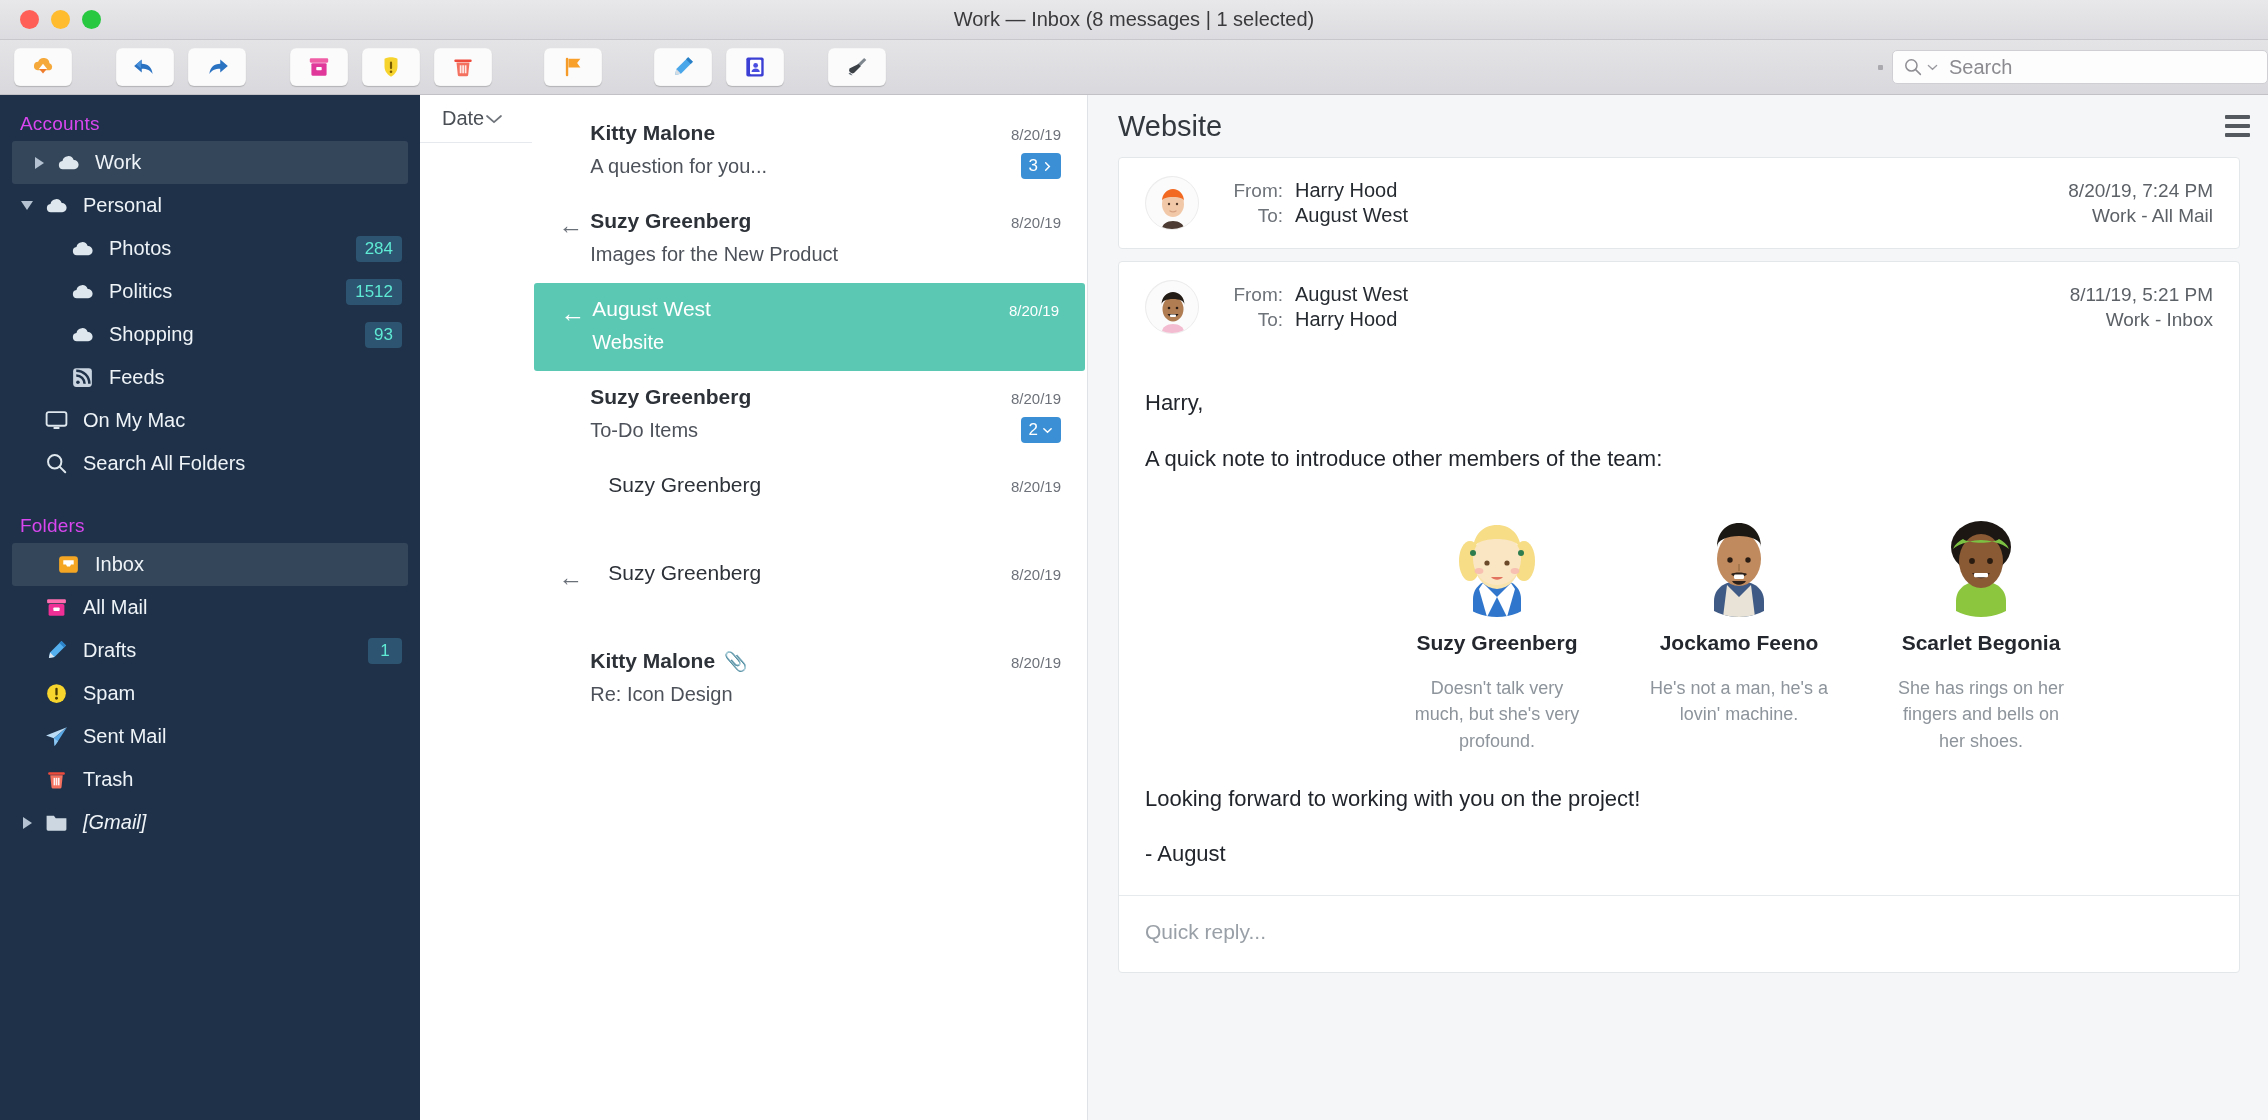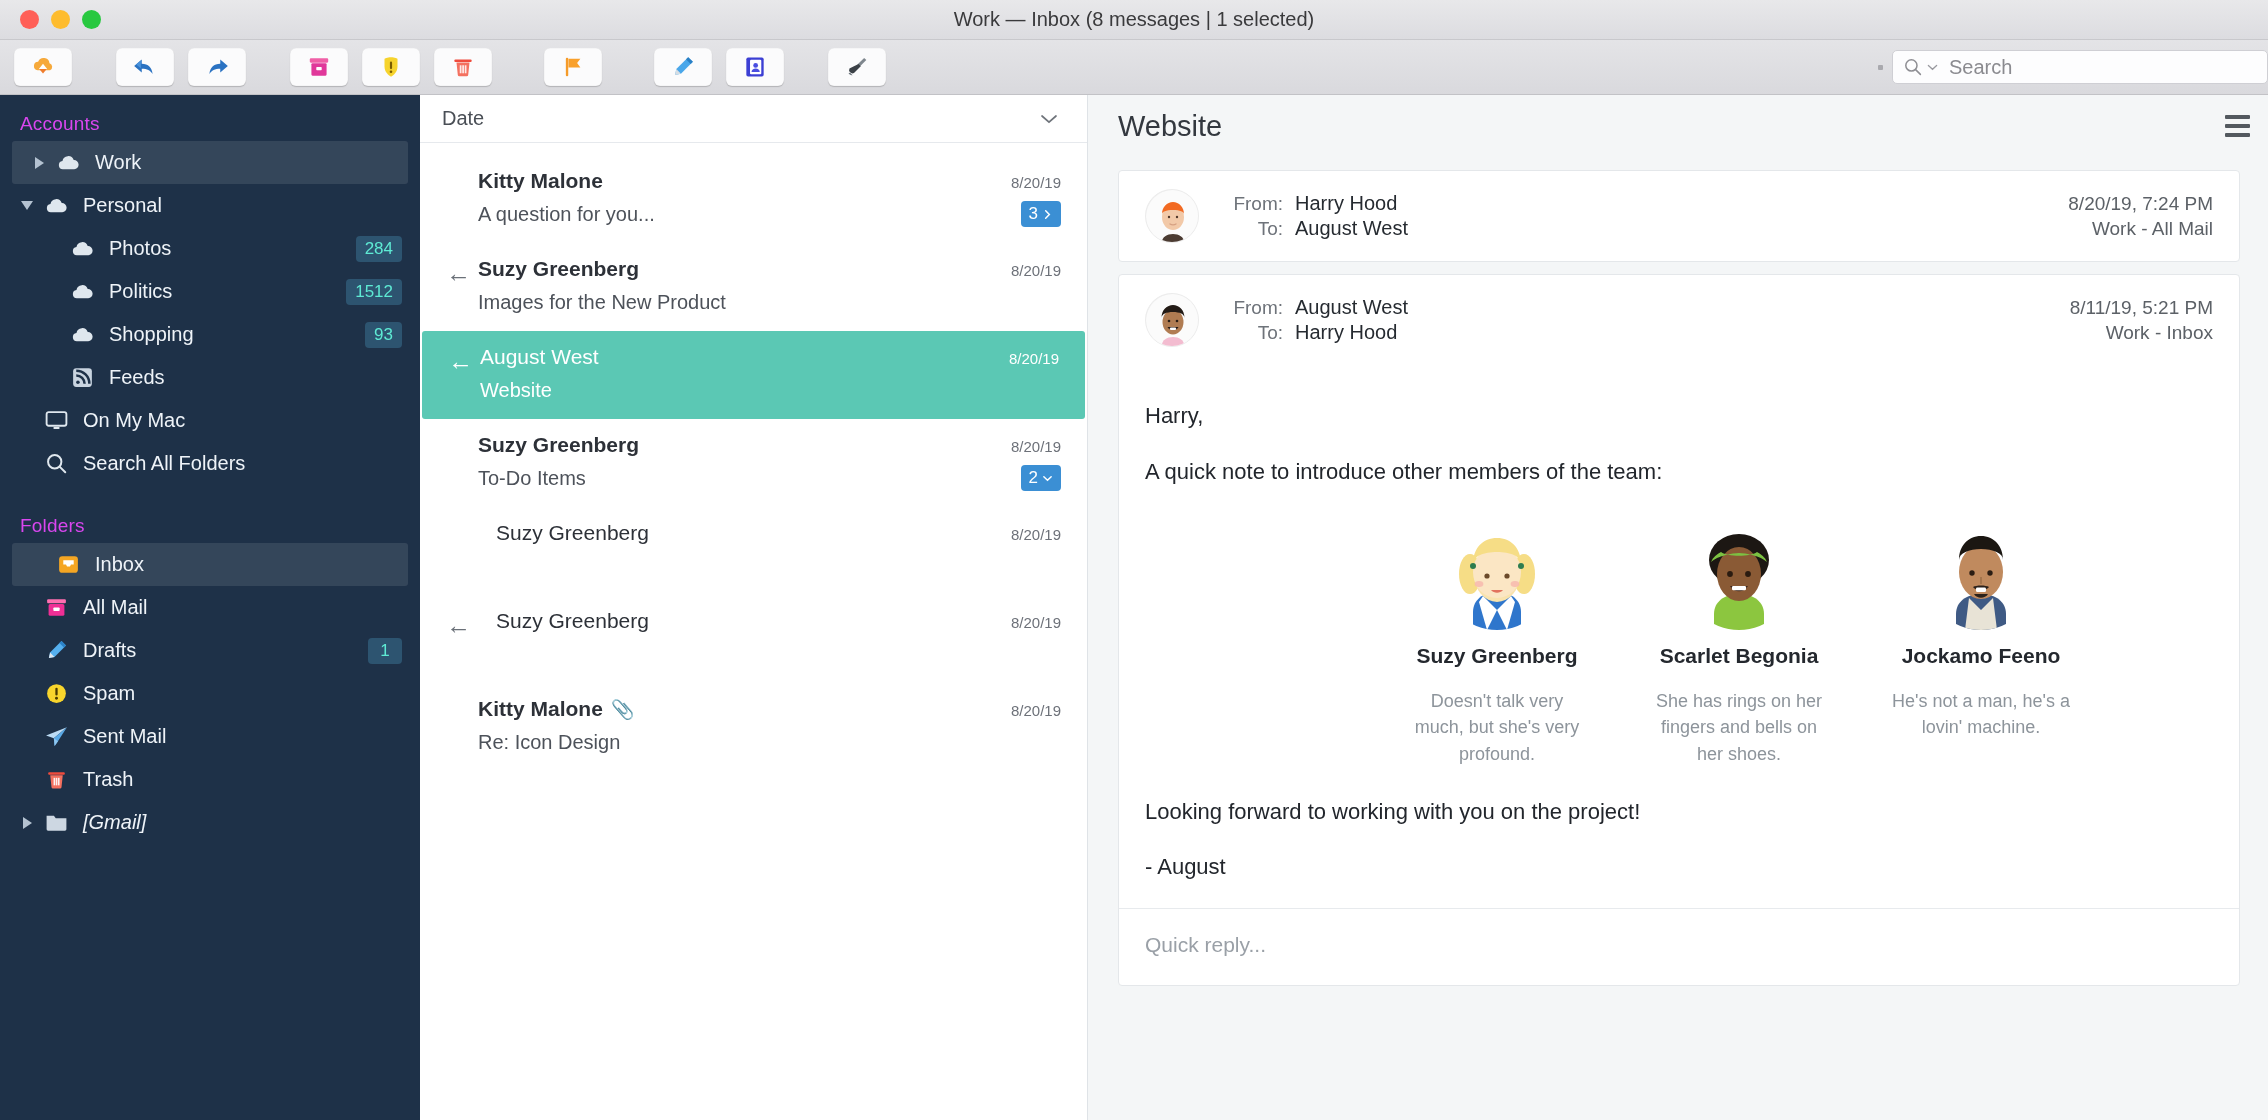--- a/index.html
+++ b/index.html
@@ -88,21 +88,21 @@
     margin-left: auto; background: #2d5470; color: #5eead4;
     font-size: 17px; border-radius: 4px; padding: 3px 9px; min-width: 34px; text-align: center;
   }
   .ind-0 { padding-left: 14px; }
   .ind-1 { padding-left: 40px; }
   .sb-spacer { height: 22px; }
 
   
   .msglist {
     width: 668px; flex: 0 0 668px; background: #ffffff;
-    border-right: 1px solid #dfe3e7; display: flex; flex-direction: column;
+    border-right: 1px solid #dfe3e7; display: flex; flex-direction: row;
   }
   .ml-head {
     height: 48px; flex: 0 0 48px; display: flex; align-items: center;
     padding: 0 28px 0 22px; border-bottom: 1px solid #e6e9ed;
   }
   .ml-head-label { font-size: 20px; color: #4a4f56; }
   .ml-chev { margin-left: auto; }
   .ml-items { flex: 1; overflow: hidden; padding-top: 12px; }
   .ml-item {
     padding: 14px 26px 16px 26px; display: flex; cursor: default; position: relative;
@@ -132,21 +132,21 @@
   
   .reader { flex: 1; background: #f4f6f7; display: flex; flex-direction: column; min-width: 0; }
   .rd-head {
     height: 62px; flex: 0 0 62px; display: flex; align-items: center;
     padding: 0 18px 0 30px; background: #f4f6f7;
   }
   .rd-title { font-size: 29px; color: #33383f; }
   .rd-burger { margin-left: auto; display: flex; flex-direction: column; gap: 5px; }
   .rd-burger span { display: block; width: 25px; height: 4px; background: #53595f; border-radius: 1px; }
 
-  .rd-scroll { flex: 1; padding: 0 28px 0 30px; overflow: hidden; margin-top: 13px; }
+  .rd-scroll { flex: 1; padding: 0 28px 0 30px; overflow: hidden; }
 
   .msgcard {
     background: #ffffff; border: 1px solid #e4e7ea; border-radius: 4px;
     margin-bottom: 12px;
   }
   .mc-head { display: flex; align-items: center; padding: 18px 26px; }
   .avatar {
     width: 54px; height: 54px; border-radius: 50%; flex: 0 0 54px;
     position: relative; overflow: hidden; background: #f1f1f1;
     border: 1px solid #ececec;
@@ -676,49 +676,49 @@
     <path d="M48 68c3 3.5 9 3.5 12 0z" fill="#e2735f"></path>
     <circle cx="30" cy="44" r="3" fill="#2e7d4f"></circle>
                       <circle cx="78" cy="44" r="3" fill="#2e7d4f"></circle>
   </svg></div>
     <div class="tm-name">Suzy Greenberg</div>
     <div class="tm-desc">Doesn't talk very much, but she's very profound.</div>
   </div>
   <div class="tm">
     <div class="tm-av"><svg viewBox="0 0 108 108" width="108" height="108">
     <circle cx="54" cy="54" r="54" fill="#ffffff"></circle>
-    <path d="M54 72c-15 0-25 8-25 20v16h50V92c0-12-10-20-25-20z" fill="#8cc63f"></path>
-    <ellipse cx="54" cy="38" rx="30" ry="26" fill="#1c1713"></ellipse>
-    <ellipse cx="54" cy="52" rx="22" ry="27" fill="#8a5a35"></ellipse>
-    <path d="M26 40c6-6 22-9 28-9s22 3 28 9c-2-5-6-8-10-10-7 5-29 5-36 0-4 2-8 5-10 10z" fill="#7cc142"></path>
-    <circle cx="45" cy="52" r="2.9" fill="#2a1b10"></circle>
-                      <circle cx="63" cy="52" r="2.9" fill="#2a1b10"></circle>
-    <path d="M45 64c4 7 14 7 18 0z" fill="#3a241a"></path>
-    <rect x="47" y="64" width="14" height="4.2" rx="1.2" fill="#ffffff"></rect>
-  </svg></div>
-    <div class="tm-name">Scarlet Begonia</div>
-    <div class="tm-desc">She has rings on her fingers and bells on her shoes.</div>
-  </div>
-  <div class="tm">
-    <div class="tm-av"><svg viewBox="0 0 108 108" width="108" height="108">
-    <circle cx="54" cy="54" r="54" fill="#ffffff"></circle>
     <path d="M54 72c-15 0-25 8-25 20v16h50V92c0-12-10-20-25-20z" fill="#3f5a84"></path>
     <path d="M42 76l12 12 12-12 4 32H38z" fill="#e8e3d6"></path>
     <ellipse cx="54" cy="50" rx="22" ry="27" fill="#c08a5e"></ellipse>
     <path d="M32 38c0-14 9-24 22-24s22 10 22 24c0-7-10-11-22-11s-22 4-22 11z" fill="#1b1712"></path>
     <circle cx="45" cy="51" r="2.7" fill="#2b1d13"></circle>
                       <circle cx="63" cy="51" r="2.7" fill="#2b1d13"></circle>
     <path d="M46 65c3-2 13-2 16 0-2 4-14 4-16 0z" fill="#2b211a"></path>
     <rect x="49" y="65.5" width="10" height="4.6" rx="1.4" fill="#ffffff"></rect>
     <path d="M47 72c3 5 11 5 14 0z" fill="#2b211a"></path>
     <path d="M53 55h2v7h-2z" fill="#a5754c"></path>
   </svg></div>
     <div class="tm-name">Jockamo Feeno</div>
     <div class="tm-desc">He's not a man, he's a lovin' machine.</div>
   </div>
+  <div class="tm">
+    <div class="tm-av"><svg viewBox="0 0 108 108" width="108" height="108">
+    <circle cx="54" cy="54" r="54" fill="#ffffff"></circle>
+    <path d="M54 72c-15 0-25 8-25 20v16h50V92c0-12-10-20-25-20z" fill="#8cc63f"></path>
+    <ellipse cx="54" cy="38" rx="30" ry="26" fill="#1c1713"></ellipse>
+    <ellipse cx="54" cy="52" rx="22" ry="27" fill="#8a5a35"></ellipse>
+    <path d="M26 40c6-6 22-9 28-9s22 3 28 9c-2-5-6-8-10-10-7 5-29 5-36 0-4 2-8 5-10 10z" fill="#7cc142"></path>
+    <circle cx="45" cy="52" r="2.9" fill="#2a1b10"></circle>
+                      <circle cx="63" cy="52" r="2.9" fill="#2a1b10"></circle>
+    <path d="M45 64c4 7 14 7 18 0z" fill="#3a241a"></path>
+    <rect x="47" y="64" width="14" height="4.2" rx="1.2" fill="#ffffff"></rect>
+  </svg></div>
+    <div class="tm-name">Scarlet Begonia</div>
+    <div class="tm-desc">She has rings on her fingers and bells on her shoes.</div>
+  </div>
               </div>
 
             <div class="bd-p">Looking forward to working with you on the project!</div>
             <div class="bd-p">- August</div>
           </div>
 
           <div class="qr-sep"></div>
           <div class="quickreply">Quick reply...</div>
         </div>
 

